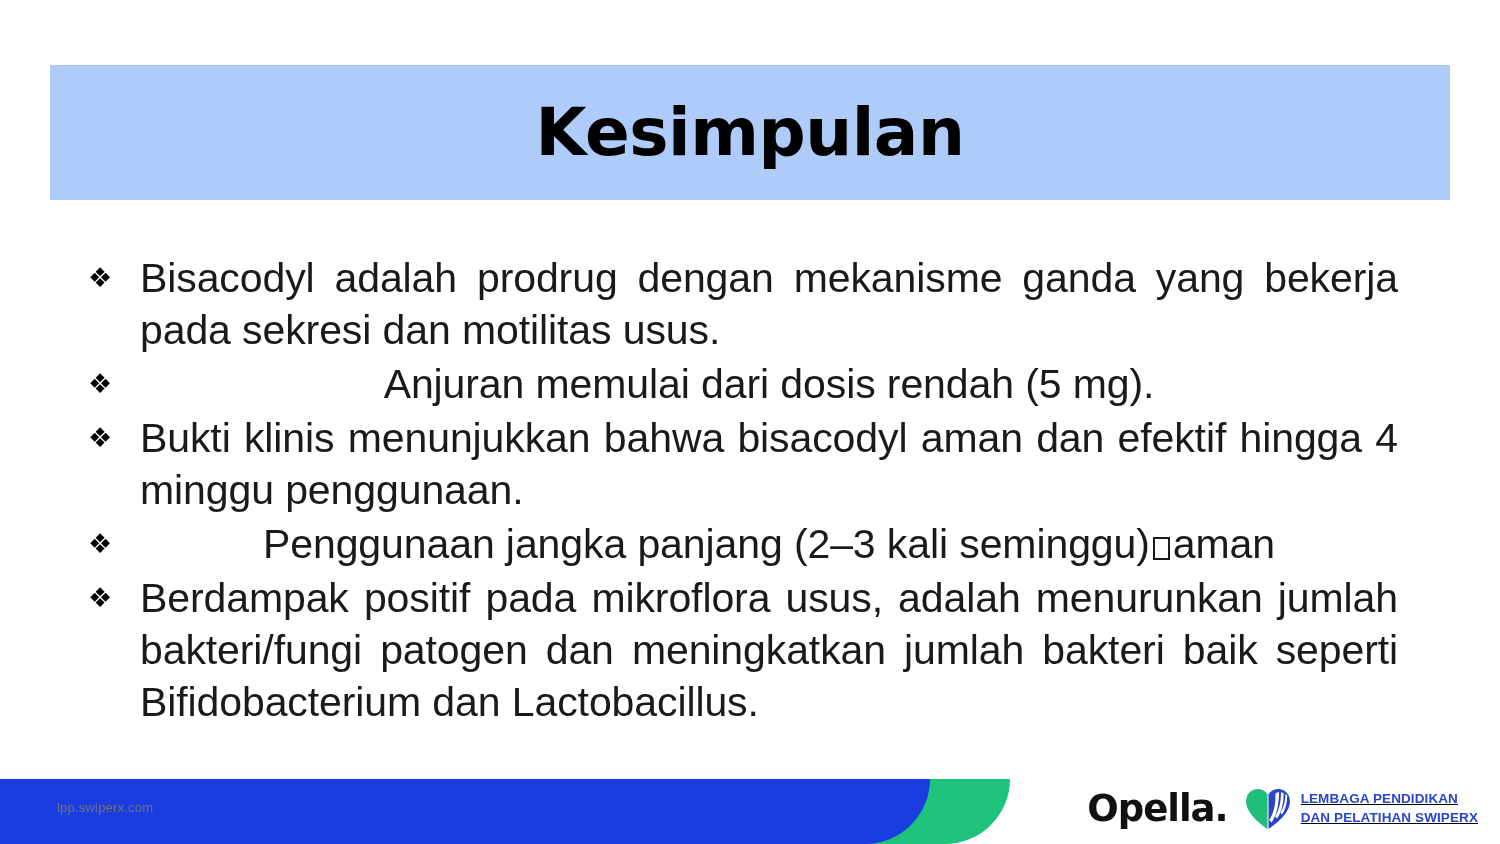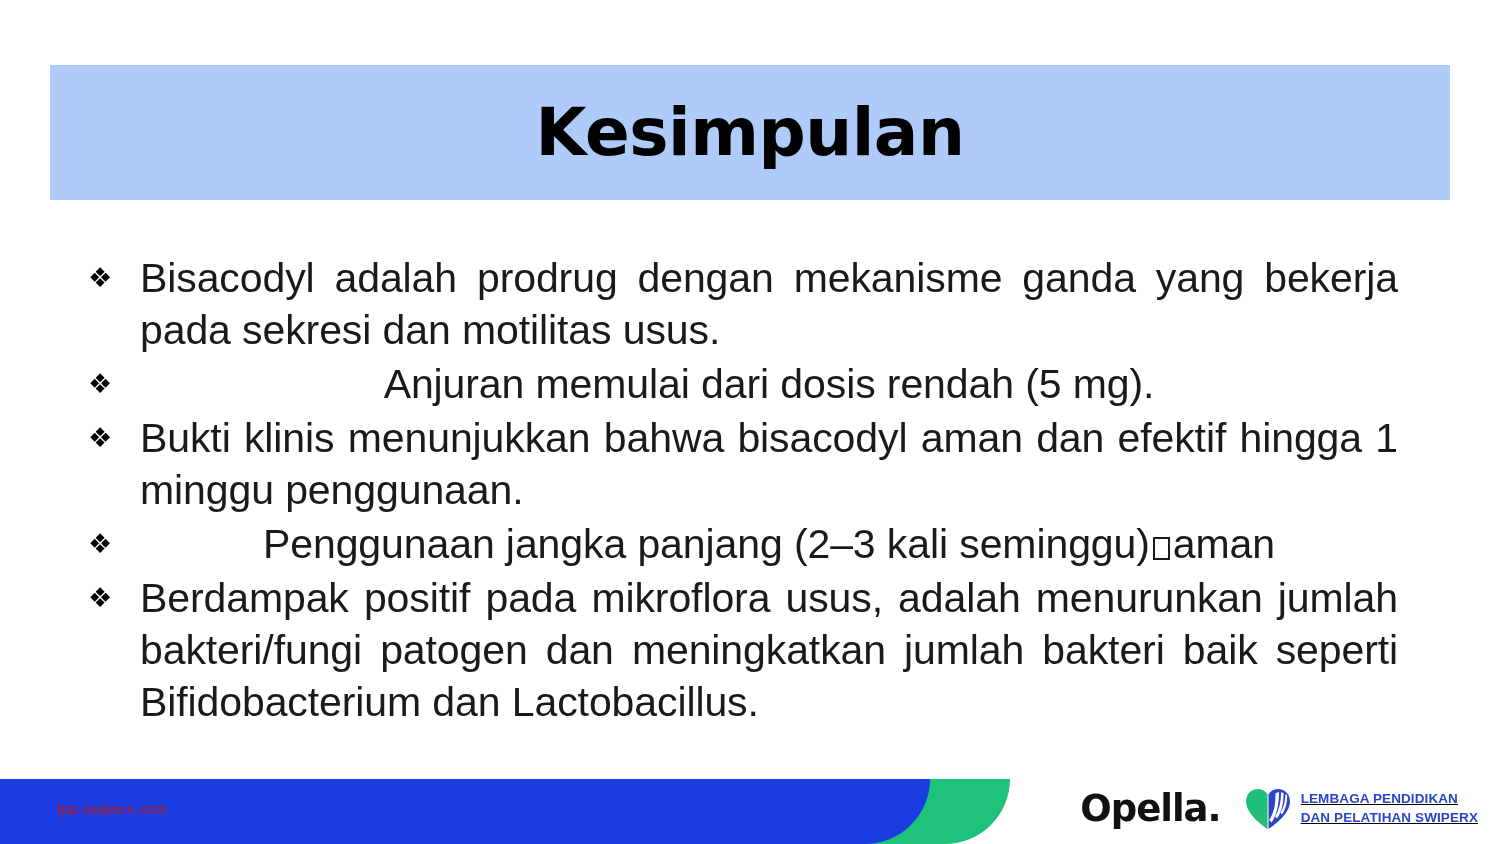--- a/index.html
+++ b/index.html
@@ -109,33 +109,33 @@
     width: 930px;
     height: 65px;
     background: #1a3ce0;
     border-radius: 0 0 150px 0;
   }
   .footer-url {
     position: absolute;
     left: 57px;
     top: 800px;
     font-family: "Liberation Sans", sans-serif;
-    font-size: 15px;
-    color: #b91c1c;
+    font-size: 13px;
+    color: #737373;
     letter-spacing: 0.2px;
   }
 
   
   .logos {
     position: absolute;
     right: 22px;
     top: 787px;
     display: flex;
     align-items: center;
-    gap: 23px;
+    gap: 16px;
   }
   .opella {
     font-family: "DejaVu Sans", "Liberation Sans", sans-serif;
     font-size: 37px;
     font-weight: 700;
     color: #111111;
     letter-spacing: -1px;
     line-height: 1;
   }
   .lpp-logo {
@@ -175,21 +175,21 @@
       <div class="bullet-text">Bisacodyl adalah prodrug dengan mekanisme ganda yang bekerja pada sekresi dan motilitas usus.</div>
     </div>
 
     <div class="bullet-row">
       <div class="bullet-marker">❖</div>
       <div class="bullet-text no-justify">Anjuran memulai dari dosis rendah (5 mg).</div>
     </div>
 
     <div class="bullet-row">
       <div class="bullet-marker">❖</div>
-      <div class="bullet-text">Bukti klinis menunjukkan bahwa bisacodyl aman dan efektif hingga 1 minggu penggunaan.</div>
+      <div class="bullet-text">Bukti klinis menunjukkan bahwa bisacodyl aman dan efektif hingga 4 minggu penggunaan.</div>
     </div>
 
     <div class="bullet-row">
       <div class="bullet-marker">❖</div>
       <div class="bullet-text no-justify"><span>Penggunaan jangka panjang (2–3 kali seminggu)</span><span class="tofu"></span><span>aman</span></div>
     </div>
 
     <div class="bullet-row">
       <div class="bullet-marker">❖</div>
       <div class="bullet-text"><span>Berdampak positif pada mikroflora usus, adalah menurunkan jumlah bakteri/fungi patogen dan meningkatkan jumlah bakteri baik seperti </span><b>Bifidobacterium</b><span> dan </span><b>Lactobacillus</b><span>.</span></div>

